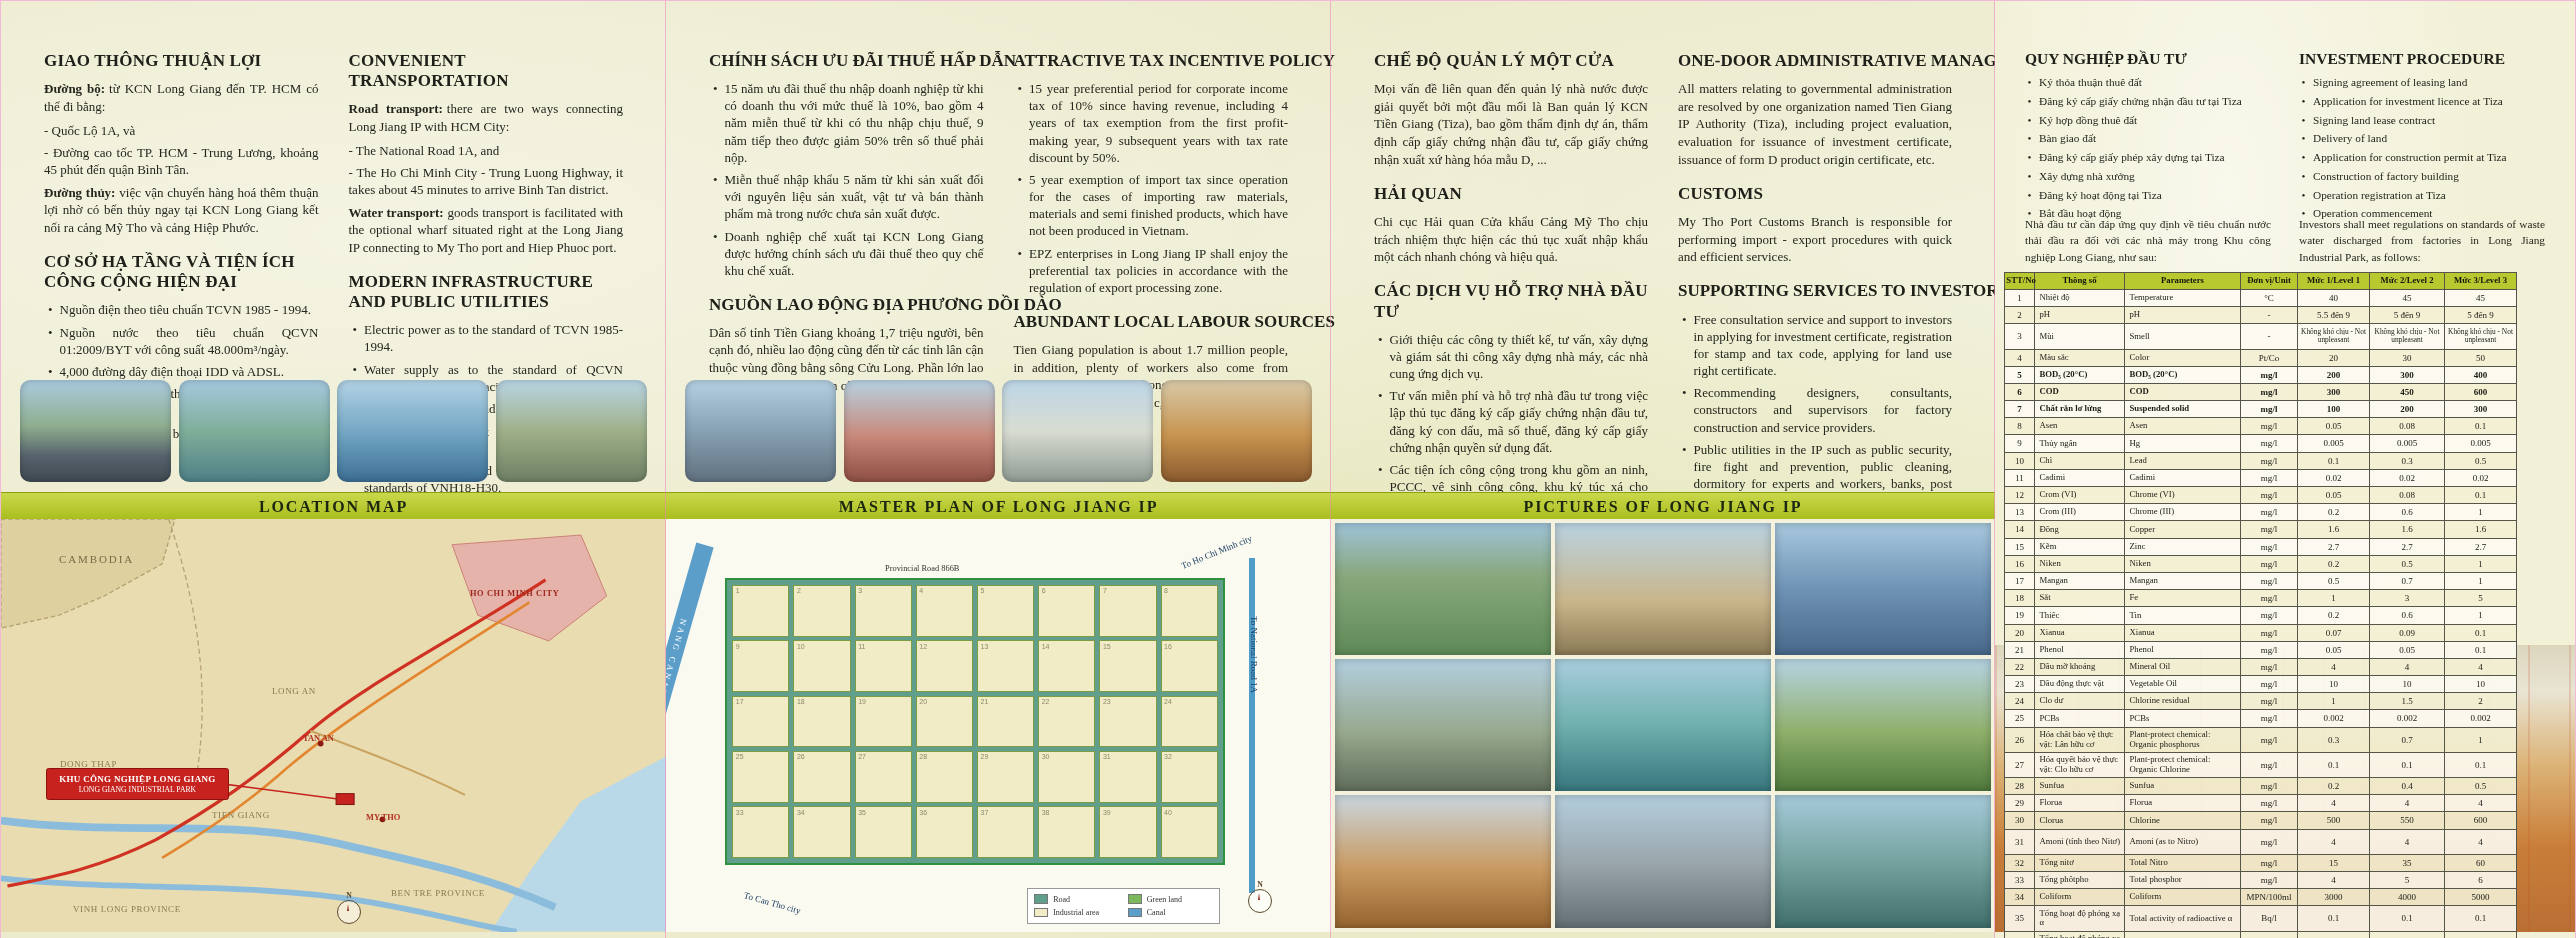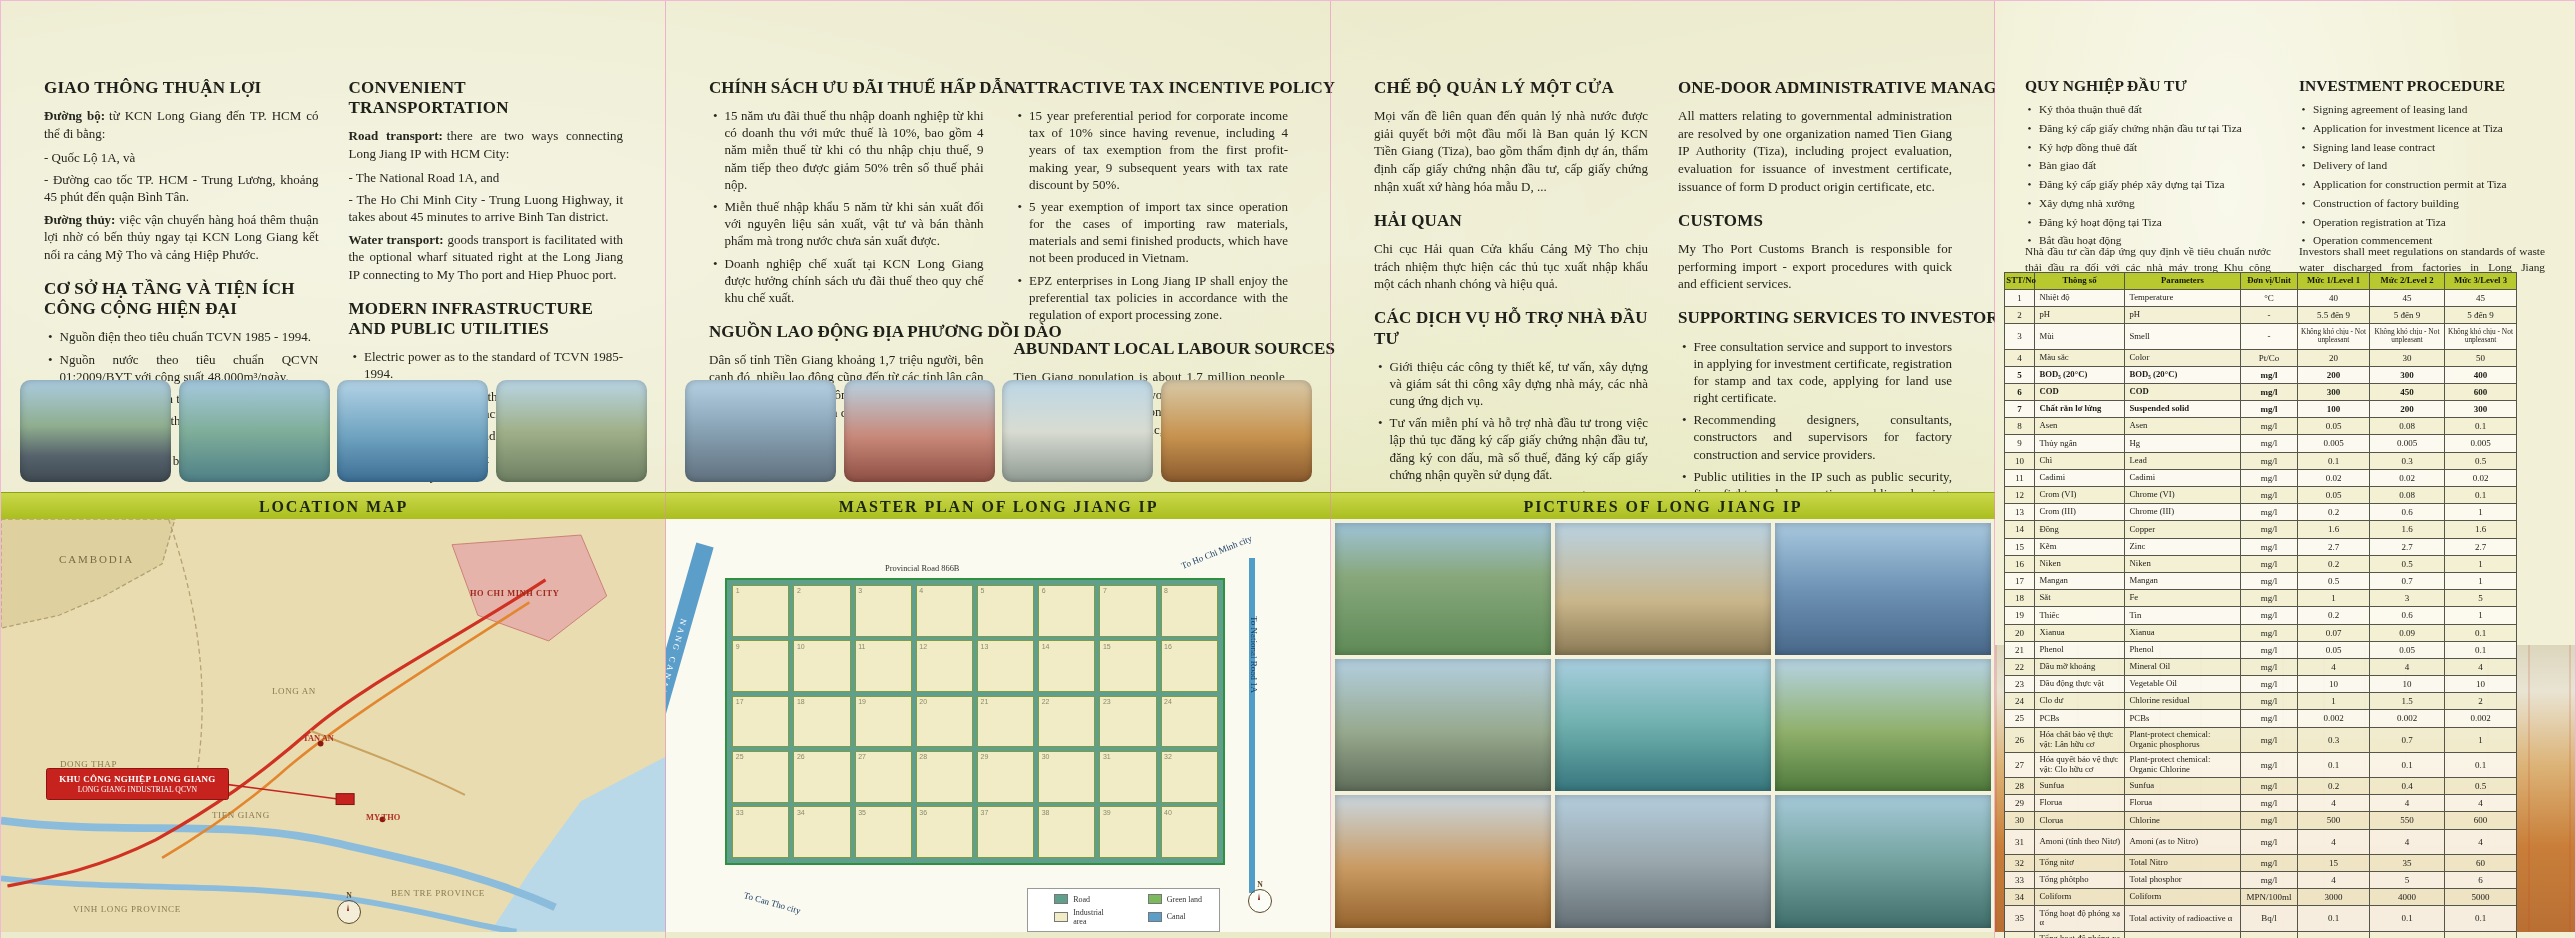--- a/index.html
+++ b/index.html
@@ -11,21 +11,21 @@
       #ecebcd;
     font-family:"Liberation Serif","DejaVu Serif",serif;color:#26261f;
     border:1.3px solid #f0b9d6;box-sizing:border-box;}
   .fold{position:absolute;top:0;bottom:0;width:1.3px;background:rgba(236,130,188,.55);z-index:60;}
   .panel{position:absolute;top:0;height:100%;}
   .panel.p4{background:
       radial-gradient(ellipse at 40% 20%, rgba(255,255,255,.5), transparent 50%),
       #f2f1d8;}
   
   .cols{position:absolute;top:0;left:0;right:0;display:flex;gap:30px;padding:50px 43px 0;box-sizing:border-box;}
-  .col{flex:1;min-width:0;margin-top:27px;}
+  .col{flex:1;min-width:0;}
   .h1{font-size:17px;font-weight:bold;color:#20201a;margin:0 0 9px;letter-spacing:0.2px;line-height:1.18;}
   .h1.mt{margin-top:15.5px;}
   .h1.nowrap{white-space:nowrap;letter-spacing:0;}
   .body{font-size:13px;line-height:1.36;text-align:justify;margin:0 0 6.4px;}
   .lead{font-weight:bold;margin-right:3.9px;}
   .li{position:relative;margin-bottom:5.2px;font-size:13px;line-height:1.32;text-align:justify;}
   .bullets .li{padding-left:15.5px;}
   .bullets .li::before{content:"\2022";position:absolute;left:3.9px;top:0;}
   .plain .li{padding-left:0;}
   
@@ -69,21 +69,21 @@
   .lot{background:#f1ecc6;border:0.6px solid #7d9c45;font-size:7px;color:#8a8a6a;padding:1.3px 0 0 2.6px;font-family:"Liberation Sans",sans-serif;}
   .canal{position:absolute;left:30px;top:26px;width:18px;height:374px;background:#5b9ec9;transform:rotate(16deg);transform-origin:top center;z-index:4;display:flex;justify-content:center;}
   .canal span{writing-mode:vertical-rl;color:#fff;font-size:8.4px;letter-spacing:2.6px;margin-top:77px;}
   .nr1a-road{position:absolute;right:76px;top:39px;width:5.8px;height:335px;background:#4f9dc8;}
   .plan-lbl{position:absolute;white-space:nowrap;color:#1b3f66;font-size:9px;}
   .plan-lbl.dark{color:#333;}
   .plan-lbl.rot-hcm{transform:rotate(-22deg);}
   .plan-lbl.rot-ct{transform:rotate(16deg);}
   .plan-lbl.vert{writing-mode:vertical-rl;}
   .plan-legend{position:absolute;left:361px;top:369px;width:193px;background:#fff;border:0.6px solid #999;padding:5.2px 6.4px;display:grid;grid-template-columns:1fr 1fr;gap:3.9px 9px;box-sizing:border-box;}
-  .lg-row{display:flex;align-items:center;gap:5.2px;font-size:8px;color:#333;margin-left:20px;}
+  .lg-row{display:flex;align-items:center;gap:5.2px;font-size:8px;color:#333;}
   .chip{width:11.6px;height:7.7px;border:0.6px solid #777;display:inline-block;}
   .plan .compass{left:581px;top:361px;}
   
   .pics{position:absolute;inset:0;display:grid;grid-template-columns:repeat(3,1fr);grid-auto-rows:1fr;gap:3.9px;padding:3.9px;background:#f4f2dc;}
   .pic{box-shadow:inset 0 0 9px rgba(0,0,0,.25);}
   .g1{background:linear-gradient(180deg,#9fc3d8 0%,#88a87c 40%,#5e8a57 100%);}
   .g2{background:linear-gradient(180deg,#b9d2e2 0%,#c9b58a 60%,#8a7a55 100%);}
   .g3{background:linear-gradient(180deg,#a8c8de 0%,#6e93b5 50%,#49688a 100%);}
   .g4{background:linear-gradient(180deg,#b3cfe0 0%,#97a98e 55%,#5f6d5a 100%);}
   .g5{background:linear-gradient(180deg,#a9cede 0%,#6fb0ae 50%,#37777e 100%);}
@@ -187,21 +187,21 @@
           <span class="map-label province" style="left: 59px; top: 240px;">DONG THAP</span>
           <span class="map-label city-red" style="left: 469px; top: 70px;">HO CHI MINH CITY</span>
           <span class="map-label town" style="left: 302px; top: 215px;">TAN AN</span>
           <span class="map-label town" style="left: 365px; top: 294px;">MY THO</span>
           <span class="map-label province" style="left: 211px; top: 291px;">TIEN GIANG</span>
           <span class="map-label province" style="left: 390px; top: 369px;">BEN TRE PROVINCE</span>
           <span class="map-label province" style="left: 72px; top: 385px;">VINH LONG PROVINCE</span>
         </div>
       <div class="callout">
         <div class="l1">KHU CÔNG NGHIỆP LONG GIANG</div>
-        <div class="l2">LONG GIANG INDUSTRIAL QCVN</div>
+        <div class="l2">LONG GIANG INDUSTRIAL PARK</div>
       </div>
       <div class="compass">
         <div class="n">N</div>
         <div class="rose"></div>
       </div>
     </div>
   </div>
 
   <div class="panel" style="left:665px;width:665px;">
     <div class="cols" style="height:374px;">

